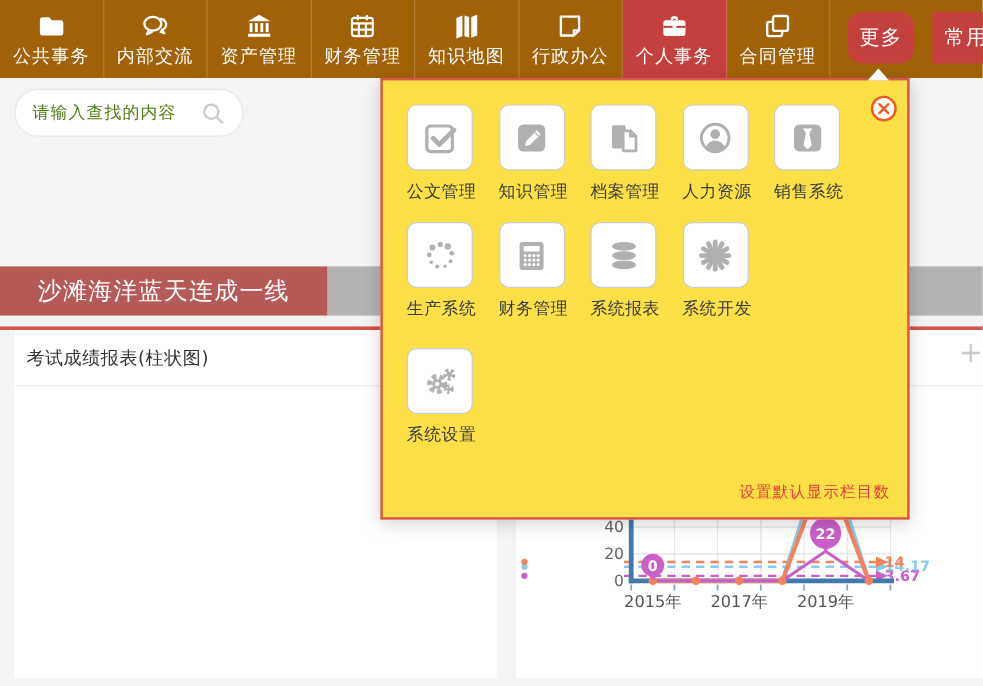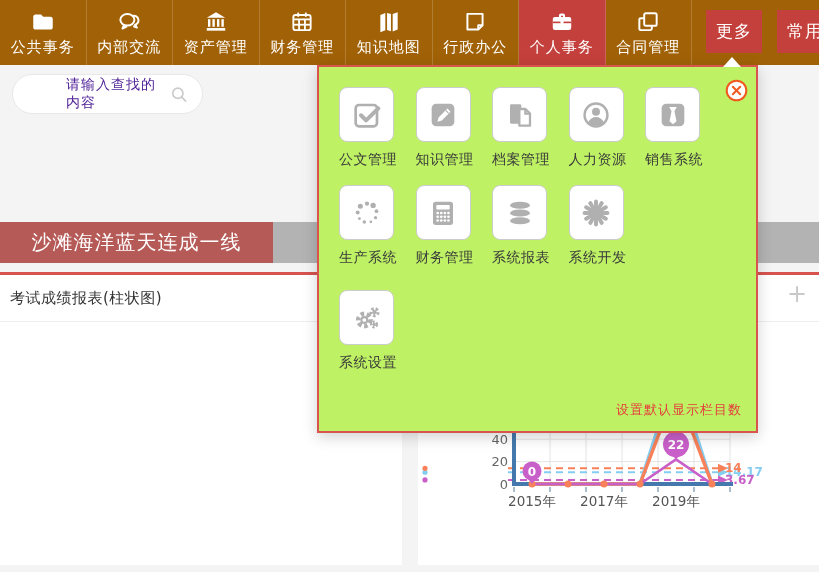--- a/index.html
+++ b/index.html
@@ -11,48 +11,48 @@
   .nav-items { position:absolute; left:0; top:0; height:65px; display:flex; }
   .nav-item { width:86.5px; height:65px; border-right:1px solid rgba(255,255,255,.18);
               display:flex; flex-direction:column; align-items:center; justify-content:center;
               gap:3px; color:#fff; cursor:pointer; }
   .nav-item.active { background:#c4403c; }
   .nav-item .nlabel { font-size:15px; letter-spacing:1px; white-space:nowrap; }
   .nav-item svg { display:block; }
   .nav-pill { position:absolute; top:10px; height:43px; background:#c4403c; color:#fff;
               font-size:17px; display:flex; align-items:center; justify-content:center;
               cursor:pointer; letter-spacing:1px; }
-  #more-btn   { left:706px; width:56px; }
+  #more-btn   { left:706px; width:56px;border-radius:13px; }
   #common-btn { left:777px; width:56px; }
 
   
   .search { position:absolute; left:12px; top:74px; width:191px; height:40px; background:#fff;
             border:1px solid #e8e8e8; border-radius:21px; display:flex; align-items:center;
             justify-content:space-between; padding:0 14px; cursor:text; }
-  .search .ph { color:#4c1d95; font-size:14px; letter-spacing:1px;margin-left:39px; }
+  .search .ph { color:#4d7c0f; font-size:14px; letter-spacing:1px; }
 
   
   .banner { position:absolute; left:0; top:222px; width:819px; height:41px; display:flex; }
   .banner-active { width:273px; background:#b55a57; color:#fff; font-size:20px; letter-spacing:1px;
                    display:flex; align-items:center; justify-content:center; cursor:pointer; }
   .banner-rest { flex:1; background:#b3b3b3; }
   .redline { position:absolute; left:0; top:272px; width:819px; height:3px; background:#d6534e; }
 
   
-  .panel { position:absolute; top:275px; height:290px; background:#fff; }
+  .panel { position:absolute; top:275px; height:290px; background:#fff;margin-left:12px; }
   .panel.left  { left:0;    width:402px; }
   .panel.right { left:418px; width:401px; }
   .phead { position:relative; height:47px; border-bottom:1px solid #ededed; }
   .ptitle { position:absolute; left:10px; top:14px; font-size:15px; color:#333; letter-spacing:.5px; }
   .plus { position:absolute; right:12px; top:5px; font-size:24px; color:#c9c9c9; cursor:pointer; }
   .pbody { position:relative; height:242px; }
   #chart { position:absolute; left:0; top:0; }
 
   
-  .popup { position:absolute; left:317px; top:65px; width:441px; height:368px; background:#bef264;
+  .popup { position:absolute; left:317px; top:65px; width:441px; height:368px; background:#fde047;
            border:2px solid #d9534f; box-shadow:0 4px 14px rgba(0,0,0,.18); z-index:10; }
   .popup-arrow { position:absolute; top:-10px; left:404px; width:0; height:0;
                  border-left:9px solid transparent; border-right:9px solid transparent;
                  border-bottom:10px solid #fff; }
   .close-btn { position:absolute; top:12px; right:8px; width:23px; height:23px; cursor:pointer; }
   .tile-row { position:absolute; left:20px; display:flex; gap:20.5px; }
   .row1 { top:20px; } .row2 { top:118px; } .row3 { top:223px; }
   .tile { width:56px; text-align:center; cursor:pointer; }
   .tbox { width:55px; height:55px; border:1.5px solid #ccc; border-radius:8px;
           display:flex; align-items:center; justify-content:center; background:#fff; }

